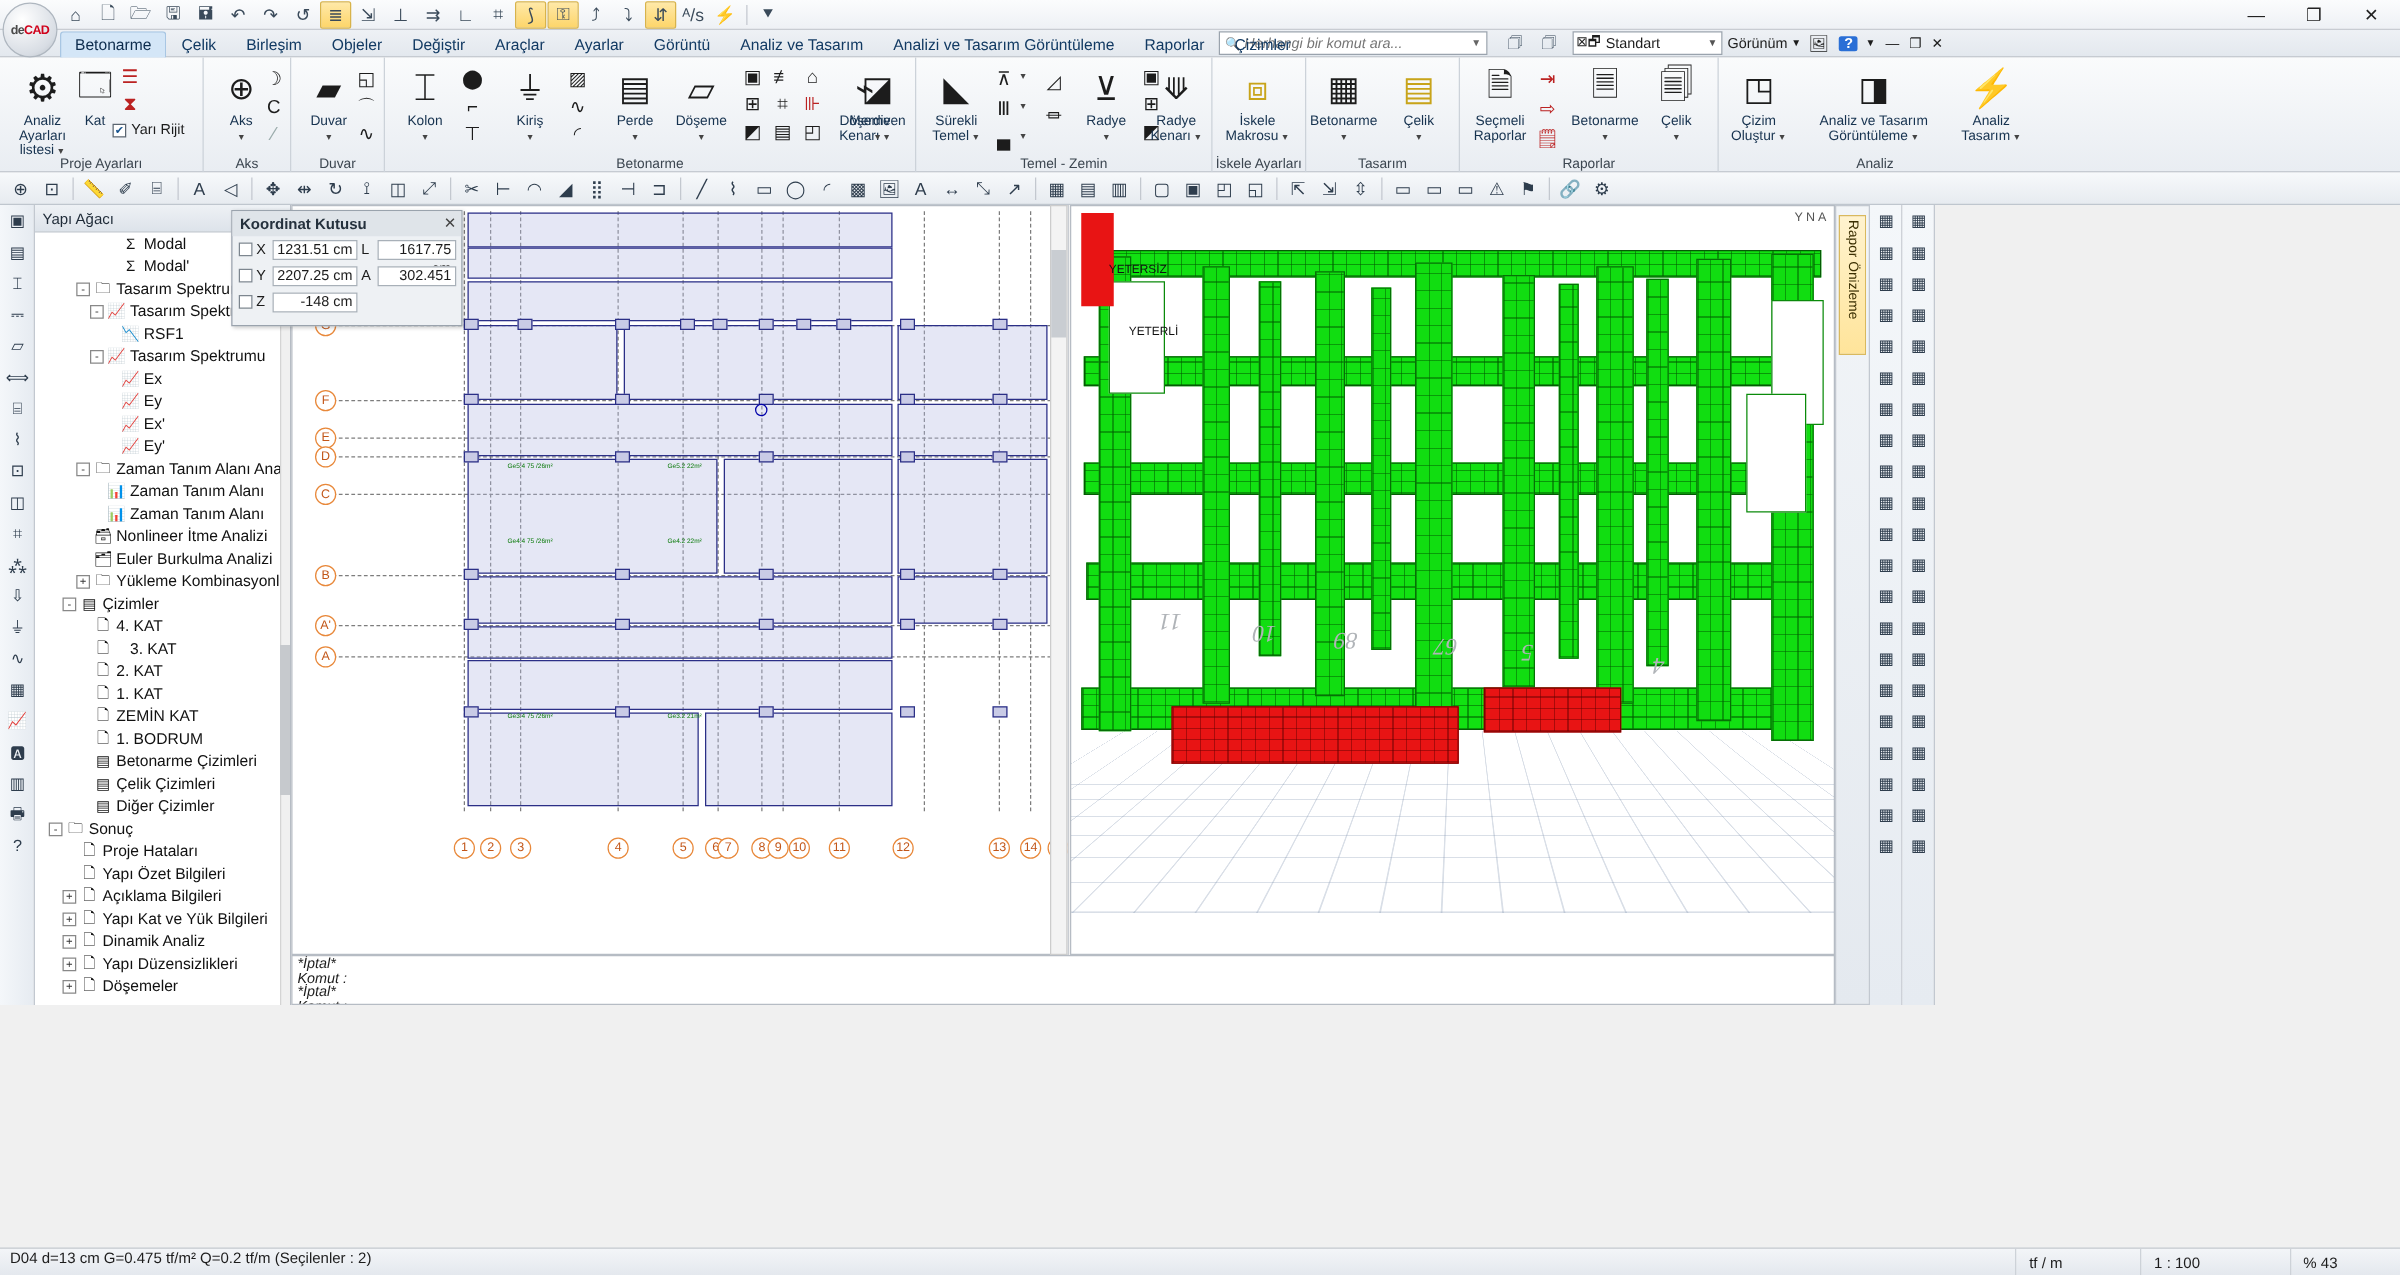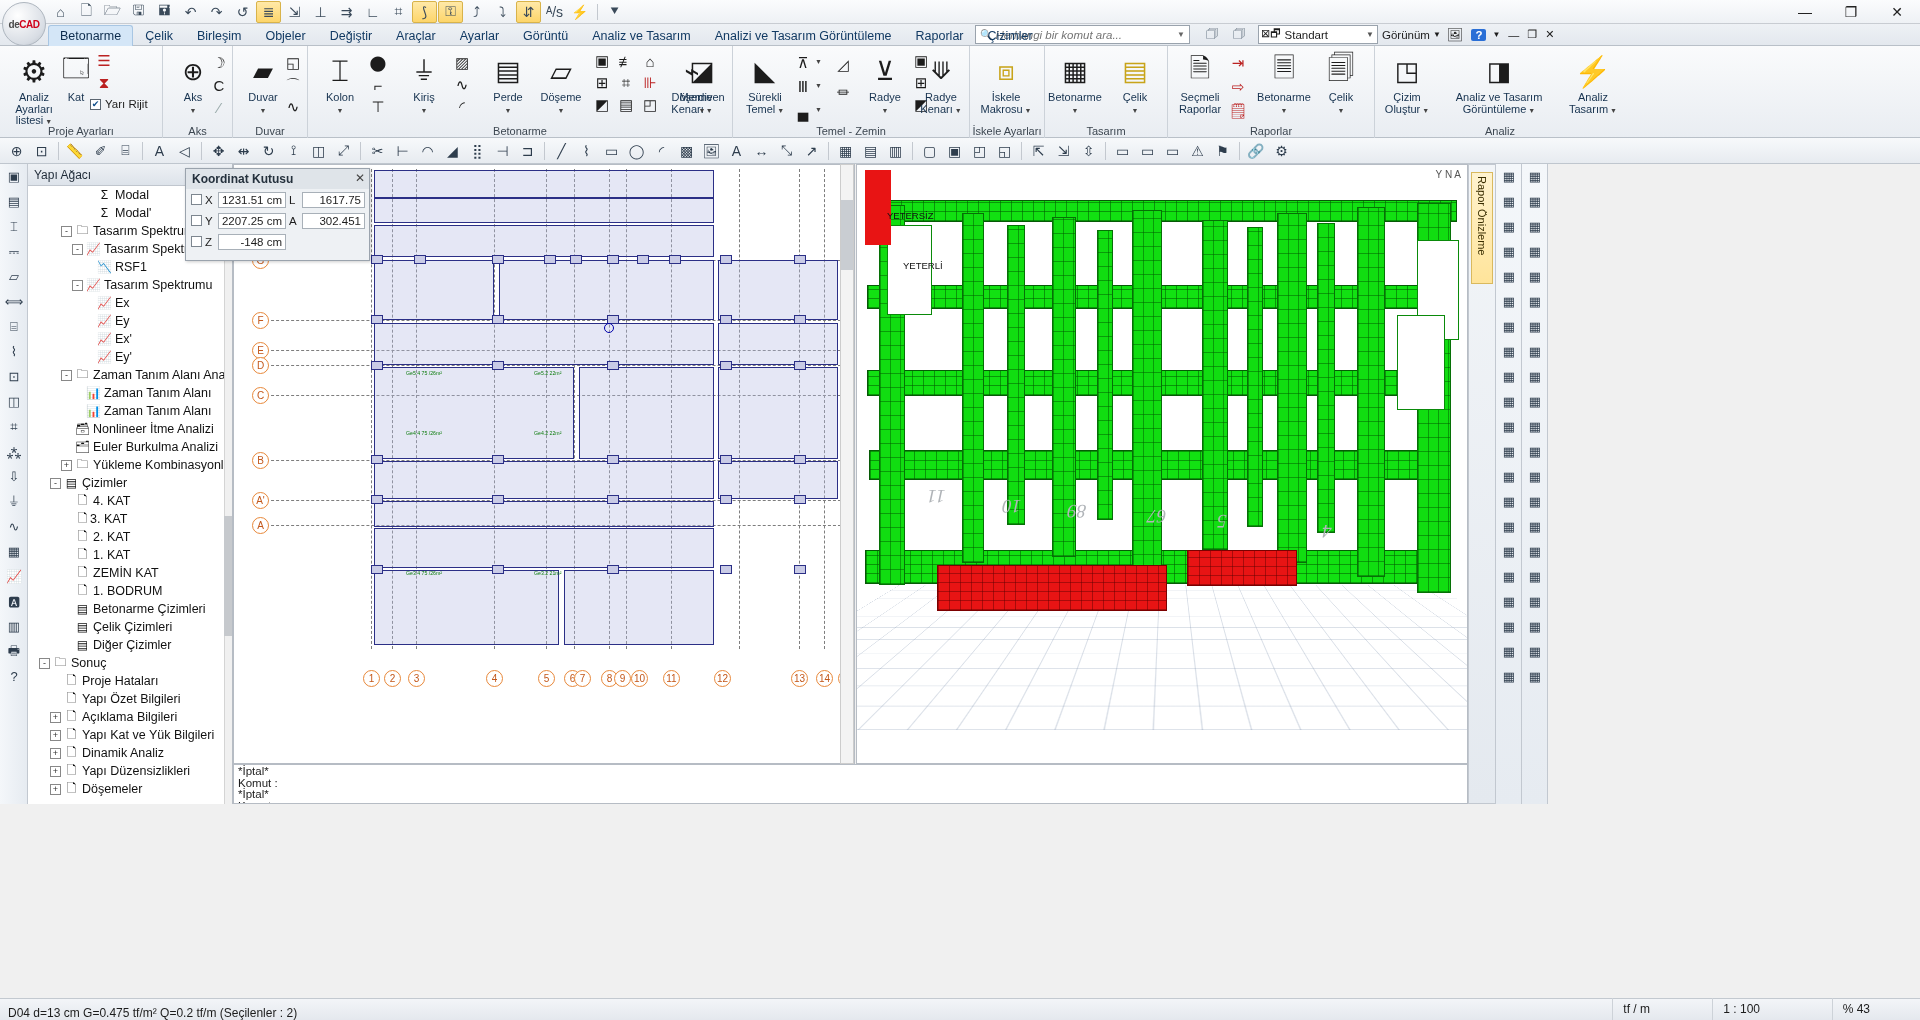--- a/index.html
+++ b/index.html
@@ -157,21 +157,21 @@
   #rightbar1 { position:absolute; left:1496px; top:164px; width:26px; height:640px;
      background:linear-gradient(#f4f7fa,#e6ebf1); border-right:1px solid #c2c8d0; }
   #rightbar2 { position:absolute; left:1522px; top:164px; width:26px; height:640px;
      background:linear-gradient(#f4f7fa,#e6ebf1); border-right:1px solid #c2c8d0; }
   #rightbar3 { position:absolute; left:1548px; top:164px; width:372px; height:640px;
      background:#f0f0f0; }
   .rt { width:26px; height:25px; display:flex; align-items:center; justify-content:center;
      font-size:13px; color:#2e3d4d; }
   #sbar { position:absolute; left:0; top:998px; width:1920px; height:22px;
      background:linear-gradient(#f3f5f8,#e4e8ee); border-top:1px solid #c3c9d0;
-     display:flex; align-items:flex-end; font-size:12px; }
+     display:flex; align-items:flex-start; font-size:12px; }
   #sbar .sleft { padding-left:8px; }
   .scell { position:absolute; height:22px; display:flex; align-items:center;
      border-left:1px solid #cdd2d8; padding:0 10px; font-size:12px; }
 
   
   .gridline-v { position:absolute; width:0; border-left:1px dashed #7d7d7d; }
   .gridline-h { position:absolute; height:0; border-top:1px dashed #7d7d7d; }
   .bubble { position:absolute; width:17px; height:17px; border-radius:50%;
      border:1px solid #e8883a; color:#c2571a; font-size:10px; display:flex;
      align-items:center; justify-content:center; background:#fff; }
@@ -611,21 +611,21 @@
         <span style="margin-left: 3px;">Çizimler</span>
       </div>
       <div class="tnode" style="padding-left: 33px;">
         <span class="nofold"></span>
         <span class="ti">🗋</span>
         <span style="margin-left: 3px;">4. KAT</span>
       </div>
       <div class="tnode" style="padding-left: 33px;">
         <span class="nofold"></span>
         <span class="ti">🗋</span>
-        <span style="margin-left: 0;">3. KAT</span>
+        <span style="margin-left: 14px;">3. KAT</span>
       </div>
       <div class="tnode" style="padding-left: 33px;">
         <span class="nofold"></span>
         <span class="ti">🗋</span>
         <span style="margin-left: 3px;">2. KAT</span>
       </div>
       <div class="tnode" style="padding-left: 33px;">
         <span class="nofold"></span>
         <span class="ti">🗋</span>
         <span style="margin-left: 3px;">1. KAT</span>
@@ -839,21 +839,21 @@
     <div class="legendchip" style="left: 46px; top: 95px;">YETERLİ</div>
     <div style="position: absolute; right: 6px; top: 4px; font-size: 10px; color: rgb(85, 85, 85);">Y N A</div>
     <div class="axisnum" style="left: 70px; top: 320px; transform: rotate(180deg) skewX(-12deg);">11</div>
     <div class="axisnum" style="left: 145px; top: 330px; transform: rotate(180deg) skewX(-12deg);">10</div>
     <div class="axisnum" style="left: 210px; top: 335px; transform: rotate(180deg) skewX(-12deg);">89</div>
     <div class="axisnum" style="left: 290px; top: 340px; transform: rotate(180deg) skewX(-12deg);">67</div>
     <div class="axisnum" style="left: 360px; top: 345px; transform: rotate(180deg) skewX(-12deg);">5</div>
     <div class="axisnum" style="left: 465px; top: 355px; transform: rotate(180deg) skewX(-12deg);">4</div>
   </div>
 
-<div id="cmdarea" style="padding-top: 1px;">
+<div id="cmdarea" style="padding-top: 1px; font-style: italic;">
     <div>*İptal*</div>
     <div>Komut :</div>
     <div>*İptal*</div>
     <div>Komut :</div>
   </div>
 
 <div id="rightpane"></div>
 <div id="rtab">
   <span>Rapor Önizleme</span>
 </div>

